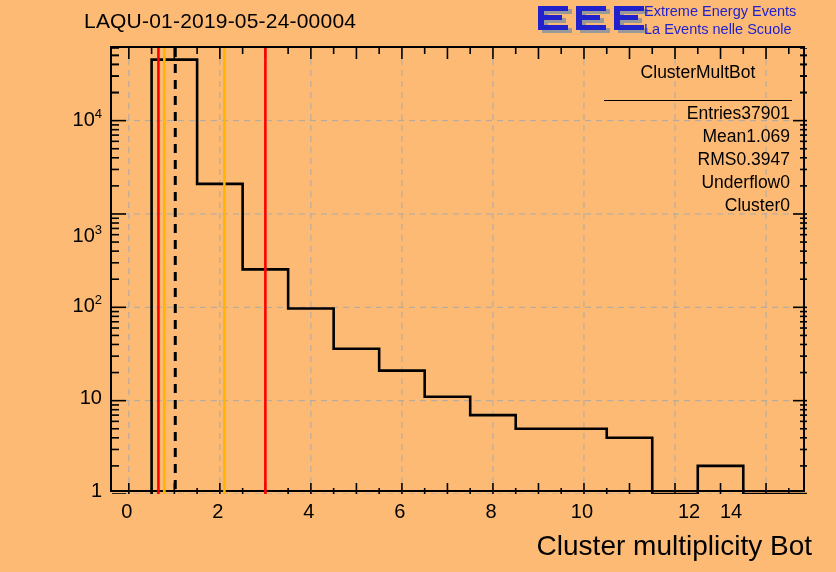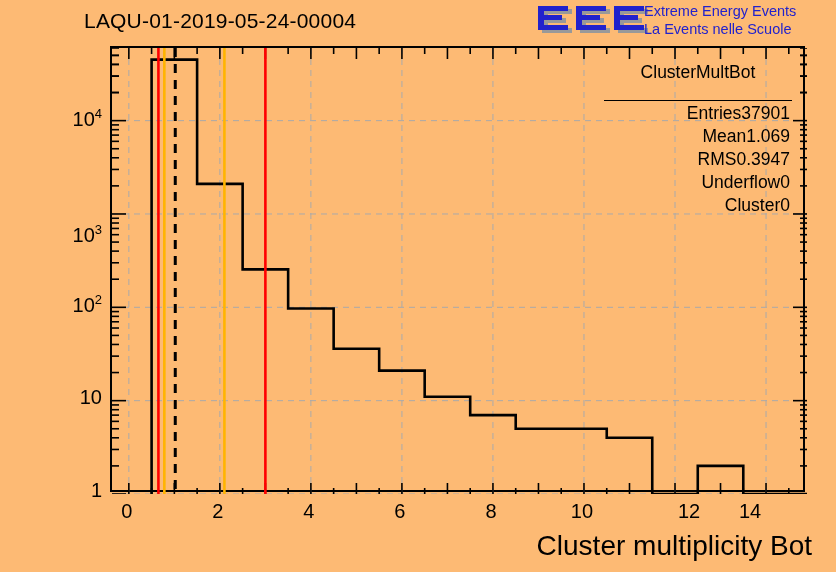--- a/index.html
+++ b/index.html
@@ -265,21 +265,21 @@
       <div class="ylab" style="right: 734px; top: 105.634px;">10<sup>4</sup></div>
     </div>
   <div id="xlabels">
       <div class="xlab" style="left: 101.84px; top: 500px; width: 50px;">0</div>
       <div class="xlab" style="left: 192.868px; top: 500px; width: 50px;">2</div>
       <div class="xlab" style="left: 283.897px; top: 500px; width: 50px;">4</div>
       <div class="xlab" style="left: 374.925px; top: 500px; width: 50px;">6</div>
       <div class="xlab" style="left: 465.953px; top: 500px; width: 50px;">8</div>
       <div class="xlab" style="left: 556.981px; top: 500px; width: 50px;">10</div>
       <div class="xlab" style="left: 664px; top: 500px; width: 50px;">12</div>
-      <div class="xlab" style="left: 725px; top: 500px; width: 50px; text-align: center;">14</div>
+      <div class="xlab" style="left: 706px; top: 500px; width: 50px; text-align: center;">14</div>
     </div>
 
   <div class="xaxis-title">Cluster multiplicity Bot</div>
 
   <div class="stats">
     <div class="hdr">ClusterMultBot</div>
     <div id="stats-rows">
         <div class="row">
           <span class="k">Entries</span>
           <span class="v">37901</span>

